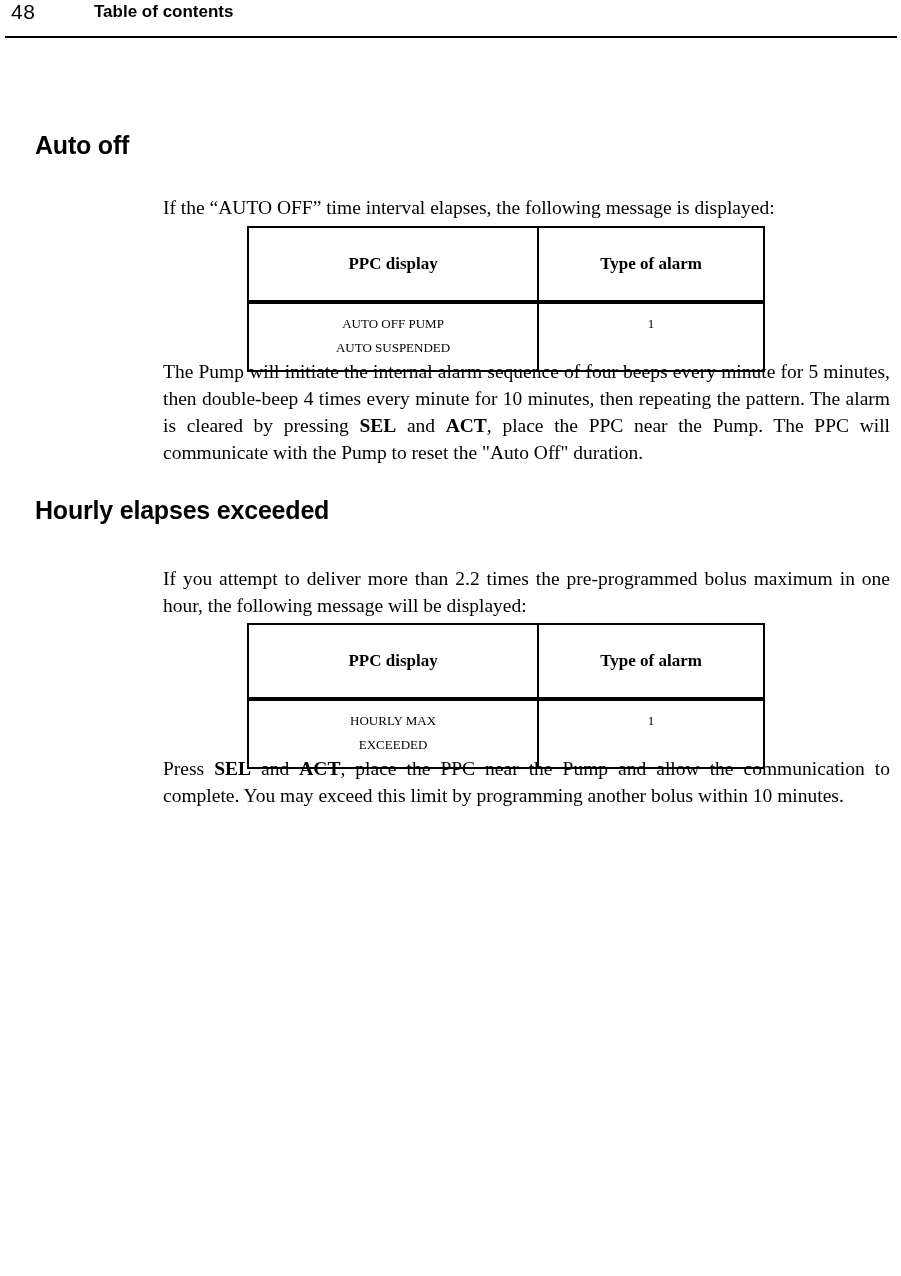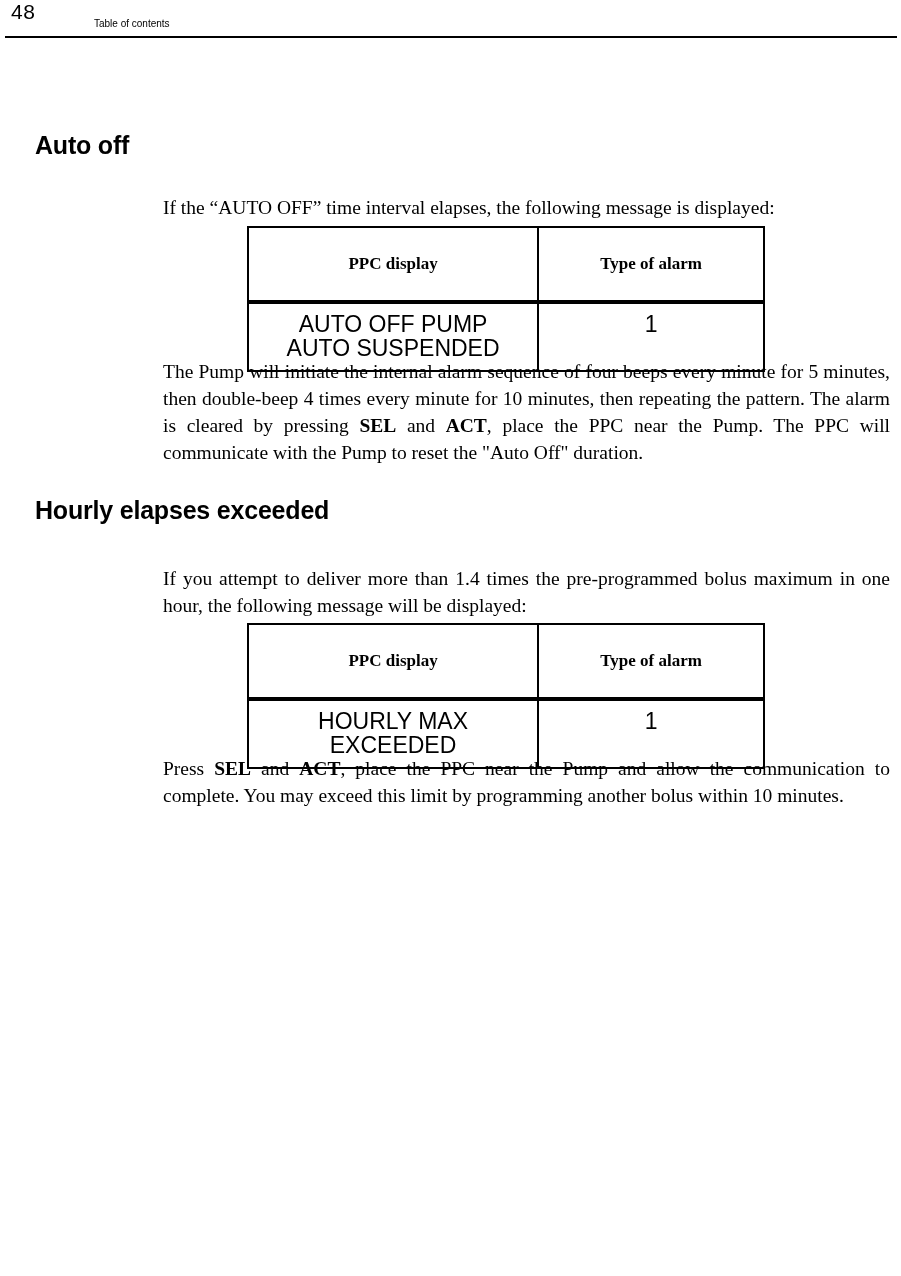--- a/index.html
+++ b/index.html
@@ -38,24 +38,24 @@
     font-family: "Liberation Sans", "DejaVu Sans", sans-serif;
     font-size: 21px;
     font-weight: 400;
     letter-spacing: 0.5px;
     line-height: 26px;
     color: #000;
   }
   .header-title {
     position: absolute;
     left: 94px;
-    top: 13px;
+    top: 1px;
     font-family: "Liberation Sans", "DejaVu Sans", sans-serif;
-    font-size: 10px;
-    font-weight: 400;
+    font-size: 17px;
+    font-weight: 700;
     line-height: 22px;
     color: #000;
   }
   .header-rule {
     position: absolute;
     left: 5px;
     top: 36px;
     width: 892px;
     height: 0;
     border-top: 2px solid #000;
@@ -129,22 +129,22 @@
     vertical-align: middle;
     height: 40px;
     padding: 16px 4px;
     border-right: 2px solid #000;
     border-bottom: 4px solid #000;
     color: #000;
   }
   table.alarm-table th:last-child { border-right: none; }
 
   table.alarm-table td {
-    font-family: Liberation Sans, sans-serif;
-    font-size: 23px;
+    font-family: Liberation Serif, serif;
+    font-size: 13px;
     font-weight: 400;
     text-align: center;
     vertical-align: top;
     padding: 8px 4px 10px 4px;
     height: 46px;
     border-right: 2px solid #000;
     color: #000;
   }
   table.alarm-table td:last-child { border-right: none; }
   table.alarm-table td .display-line {
@@ -192,21 +192,21 @@
           </td>
           <td class="alarm-type">1</td>
         </tr>
       </tbody>
     </table>
 
     <p class="body-text" id="para-autooff-detail">The Pump will initiate the internal alarm sequence of four beeps every minute for 5 minutes, then double-beep 4 times every minute for 10 minutes, then repeating the pattern. The alarm is cleared by pressing <b>SEL</b> and <b>ACT</b>, place the PPC near the Pump. The PPC will communicate with the Pump to reset the "Auto Off" duration.</p>
 
     <h1 class="section-heading" id="heading-hourly-max">Hourly elapses exceeded</h1>
 
-    <p class="body-text" id="para-hourly-intro">If you attempt to deliver more than 1.4 times the pre-programmed bolus maximum in one hour, the following message will be displayed:</p>
+    <p class="body-text" id="para-hourly-intro">If you attempt to deliver more than 2.2 times the pre-programmed bolus maximum in one hour, the following message will be displayed:</p>
 
     <table class="alarm-table" id="table-hourly-max">
       <colgroup>
         <col class="col-display">
         <col class="col-type">
       </colgroup>
       <thead>
         <tr>
           <th>PPC display</th>
           <th>Type of alarm</th>

